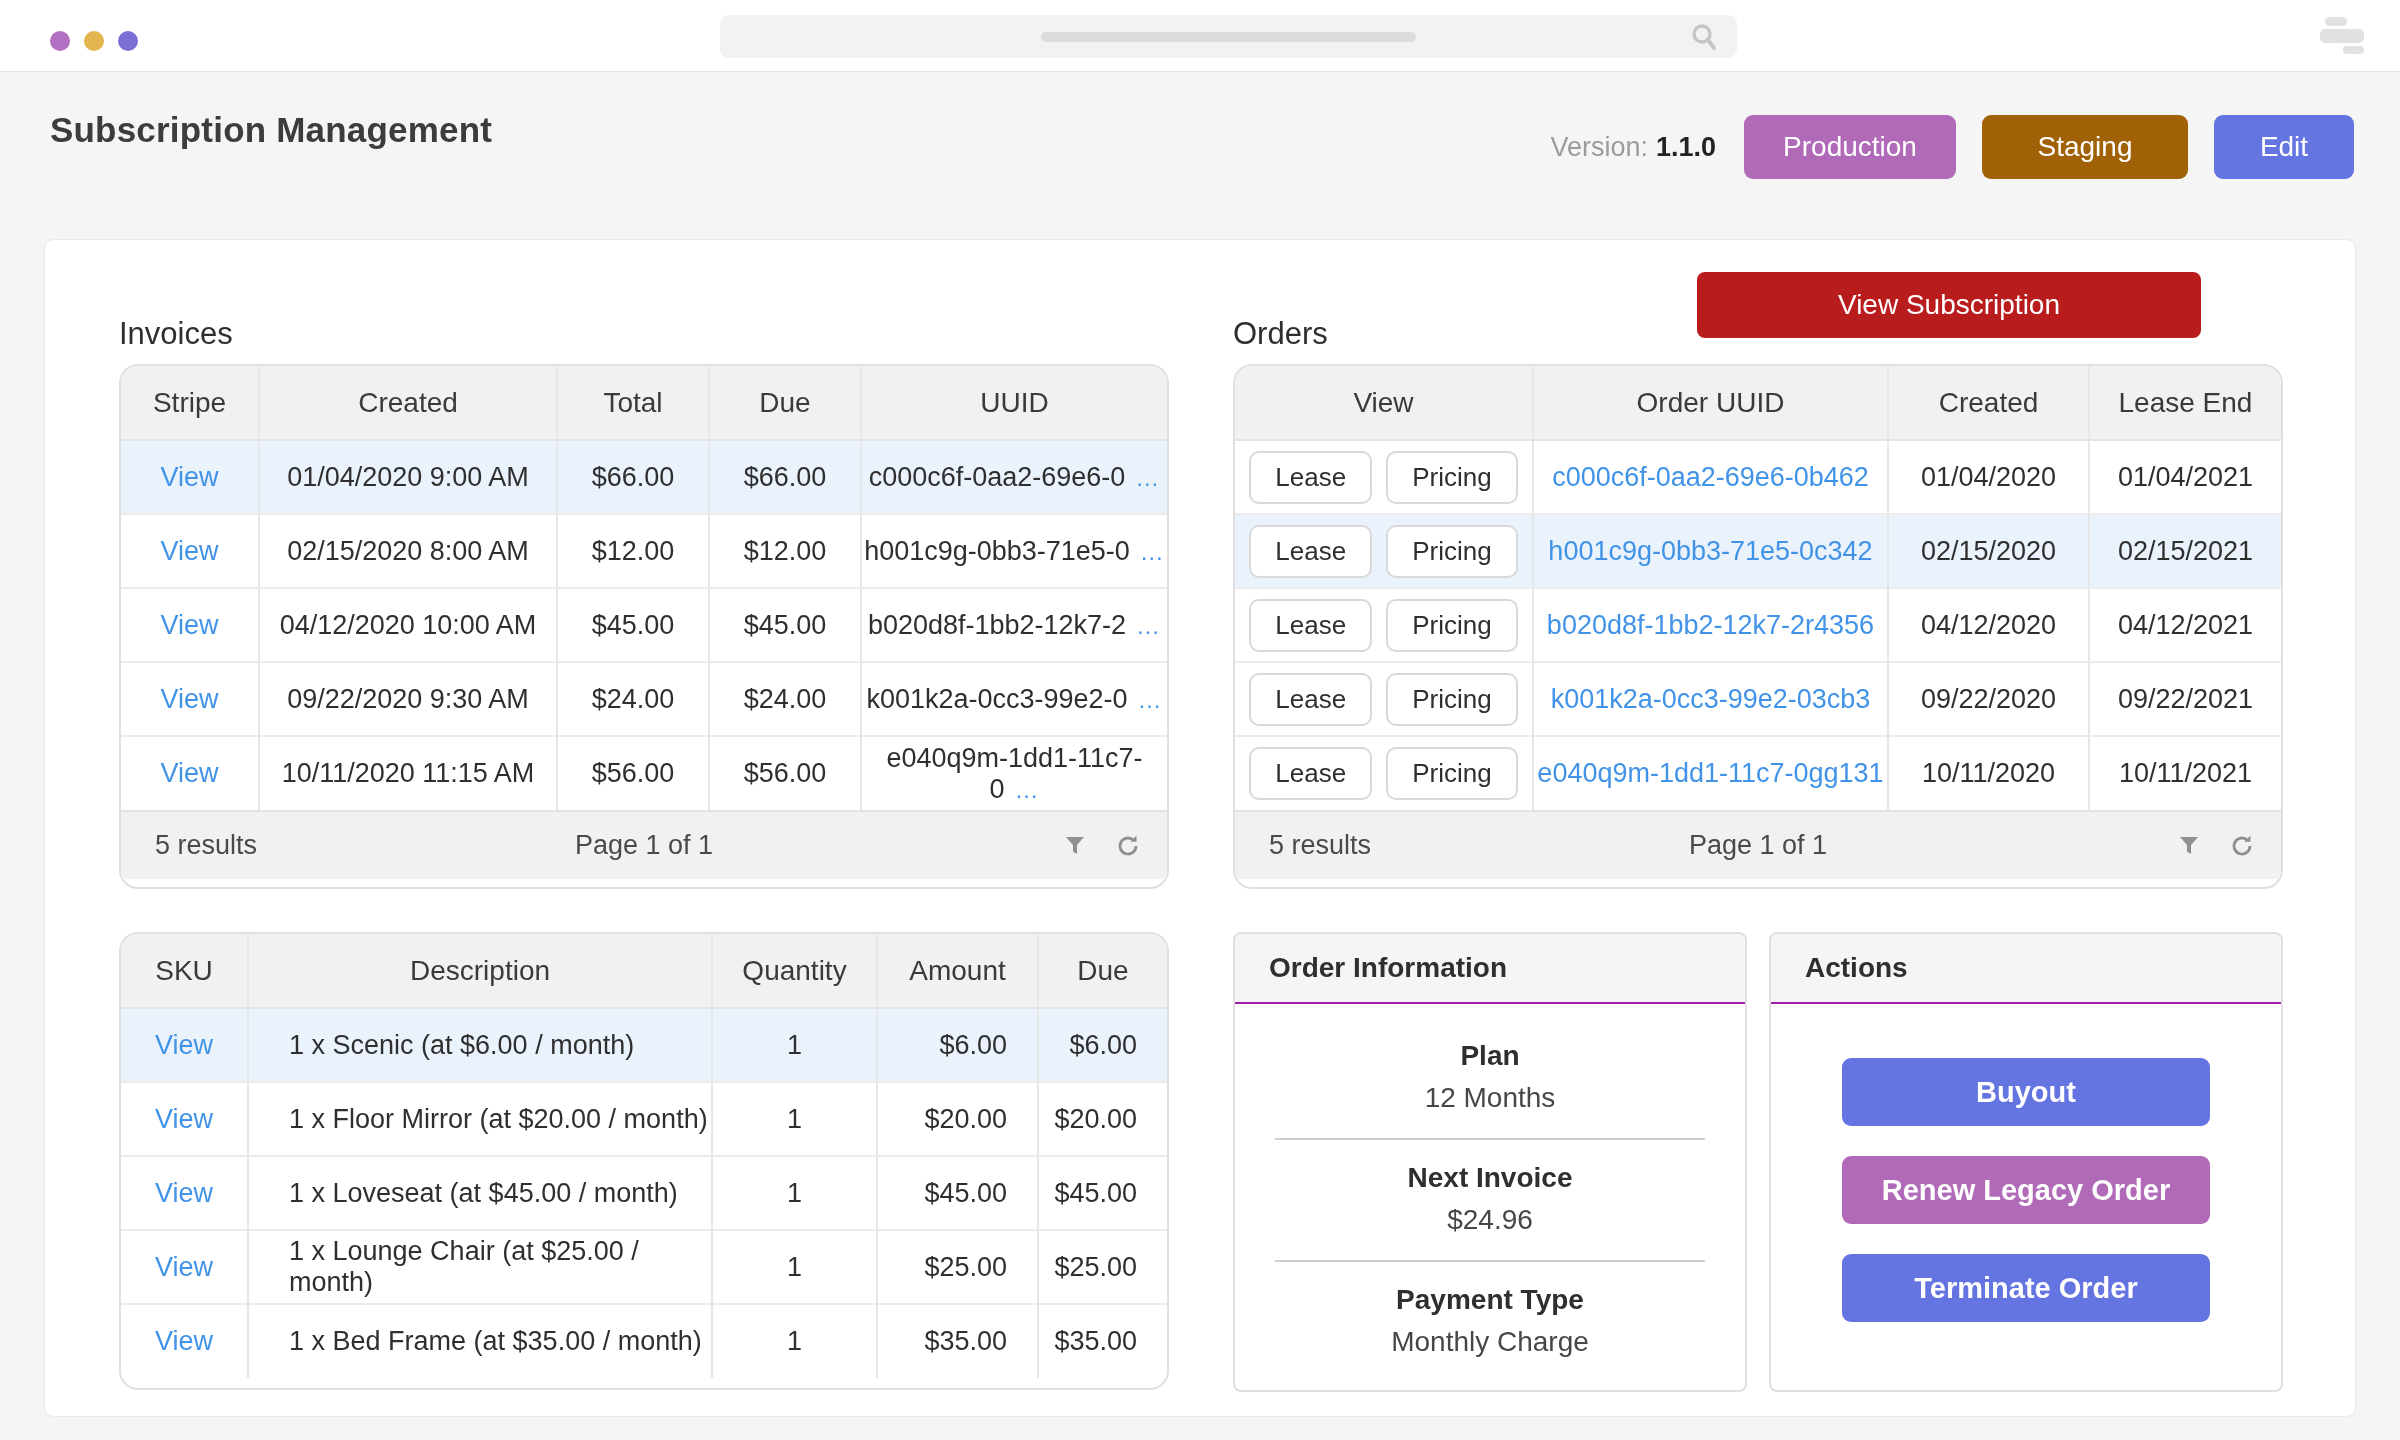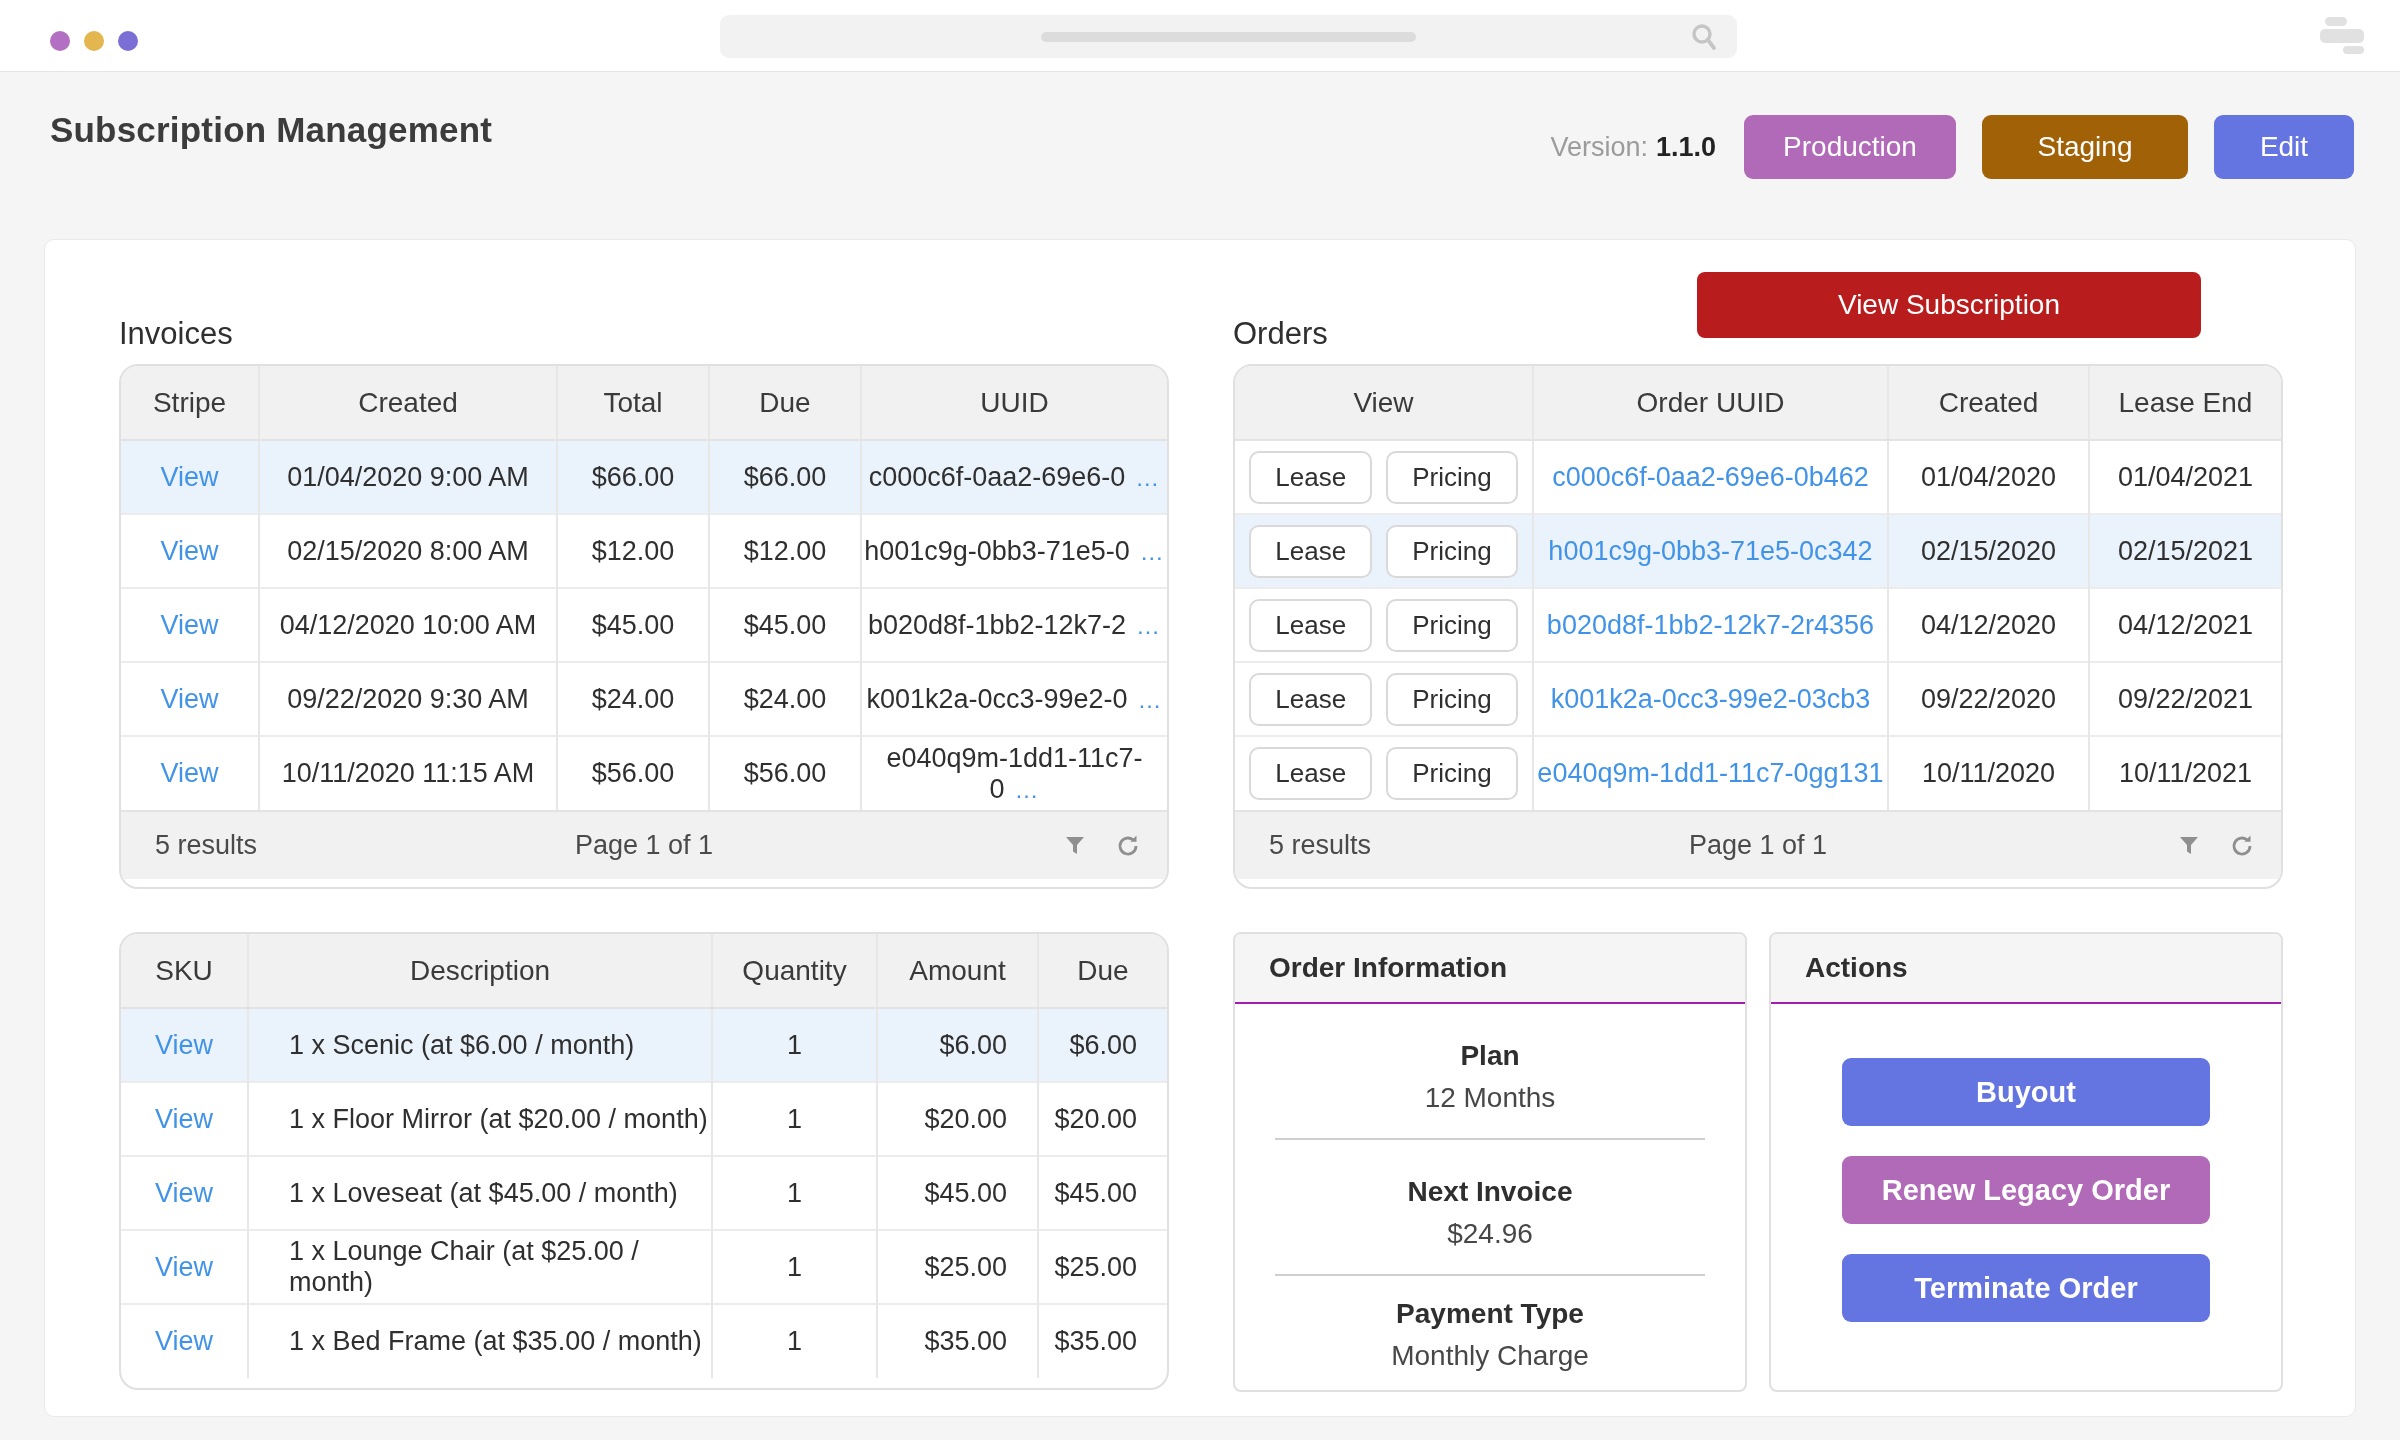--- a/index.html
+++ b/index.html
@@ -405,21 +405,21 @@
   </div>
 
   <div class="panel" id="panel-info">
     <div class="panel-head">Order Information</div>
     <div class="panel-body">
       <div class="info-field">
         <div class="info-label">Plan</div>
         <div class="info-value">12 Months</div>
       </div>
       <div class="info-divider"></div>
-      <div class="info-field" style="padding-top:36px">
+      <div class="info-field" style="padding-top:22px">
         <div class="info-label">Next Invoice</div>
         <div class="info-value">$24.96</div>
       </div>
       <div class="info-divider"></div>
       <div class="info-field" style="padding-top:22px">
         <div class="info-label">Payment Type</div>
         <div class="info-value">Monthly Charge</div>
       </div>
     </div>
   </div>

